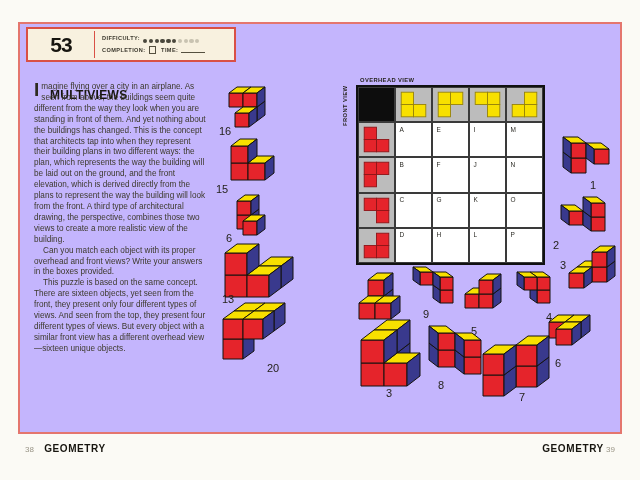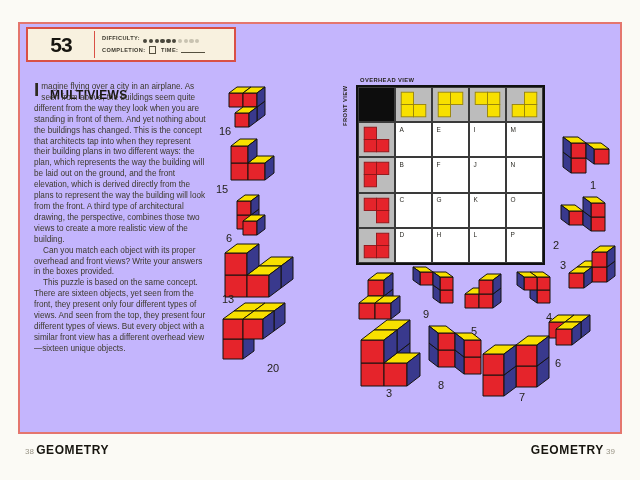--- a/index.html
+++ b/index.html
@@ -38,21 +38,21 @@
   .gcorner{background:#0d0d0d;}
   .ghead{background:#bcbcbc;}
   .gans{background:#fff;align-items:flex-start;justify-content:flex-start;
         font-size:6.5px;color:#2b2a24;padding:2.5px 0 0 3.5px;}
   
   .fig{position:absolute;}
   .figlabel{position:absolute;font-size:11px;color:#211f17;margin-top:11px;}
   
   .footer-l{position:absolute;left:25px;top:443px;font-size:8px;color:#999486;}
   .footer-r{position:absolute;right:25px;top:443px;font-size:8px;color:#999486;}
-  .footer-l b,.footer-r b{color:#17150f;font-weight:900;letter-spacing:.6px;font-size:12px;}
+  .footer-l b,.footer-r b{color:#17150f;font-weight:900;letter-spacing:.6px;font-size:10px;margin-left:8px;}
 </style>
 </head>
 <body>
 
 <div class="frame">
 
   <div class="header-box">
     <div class="num">53</div>
     <div class="hdiv"></div>
     <div class="meta">

